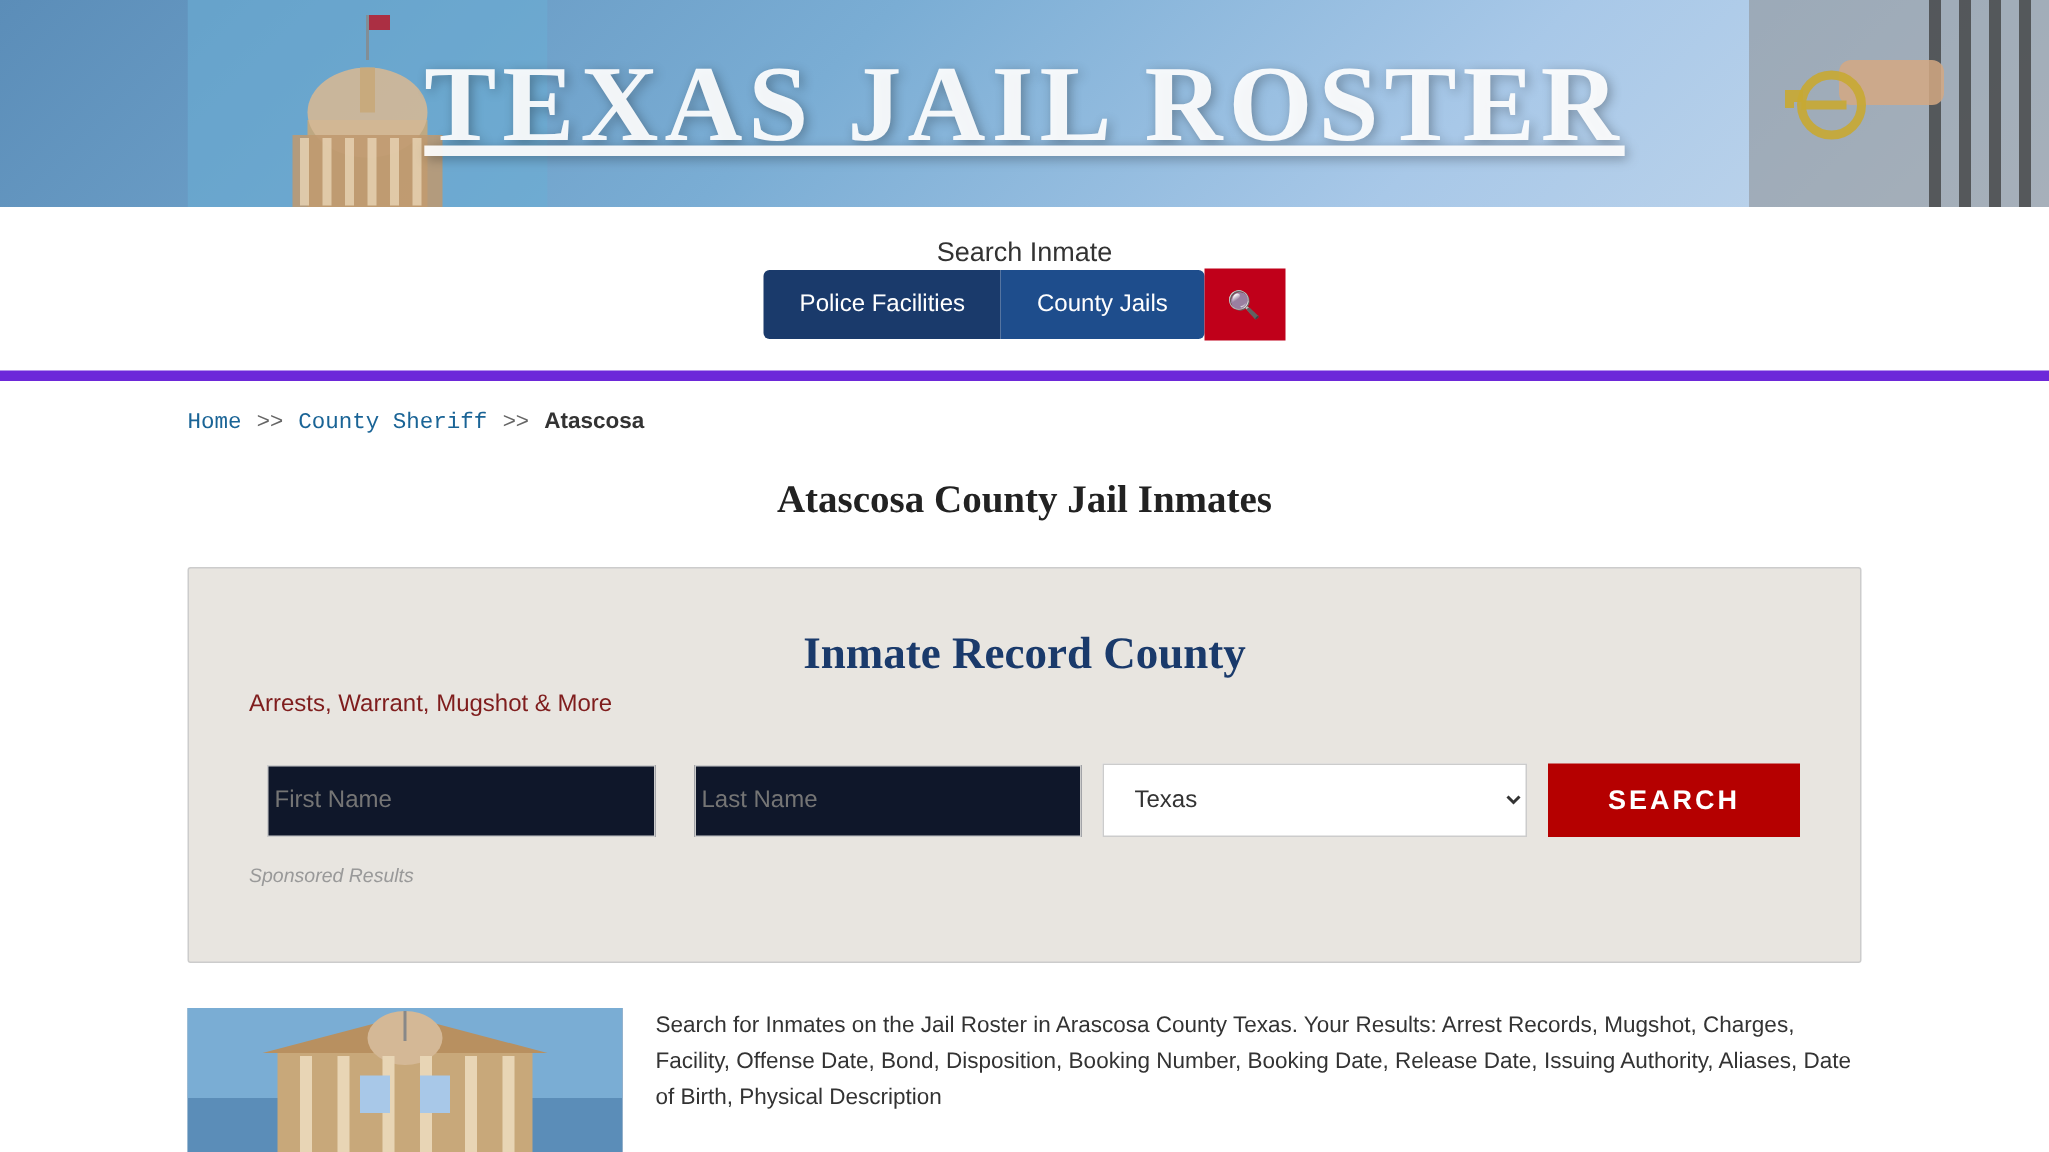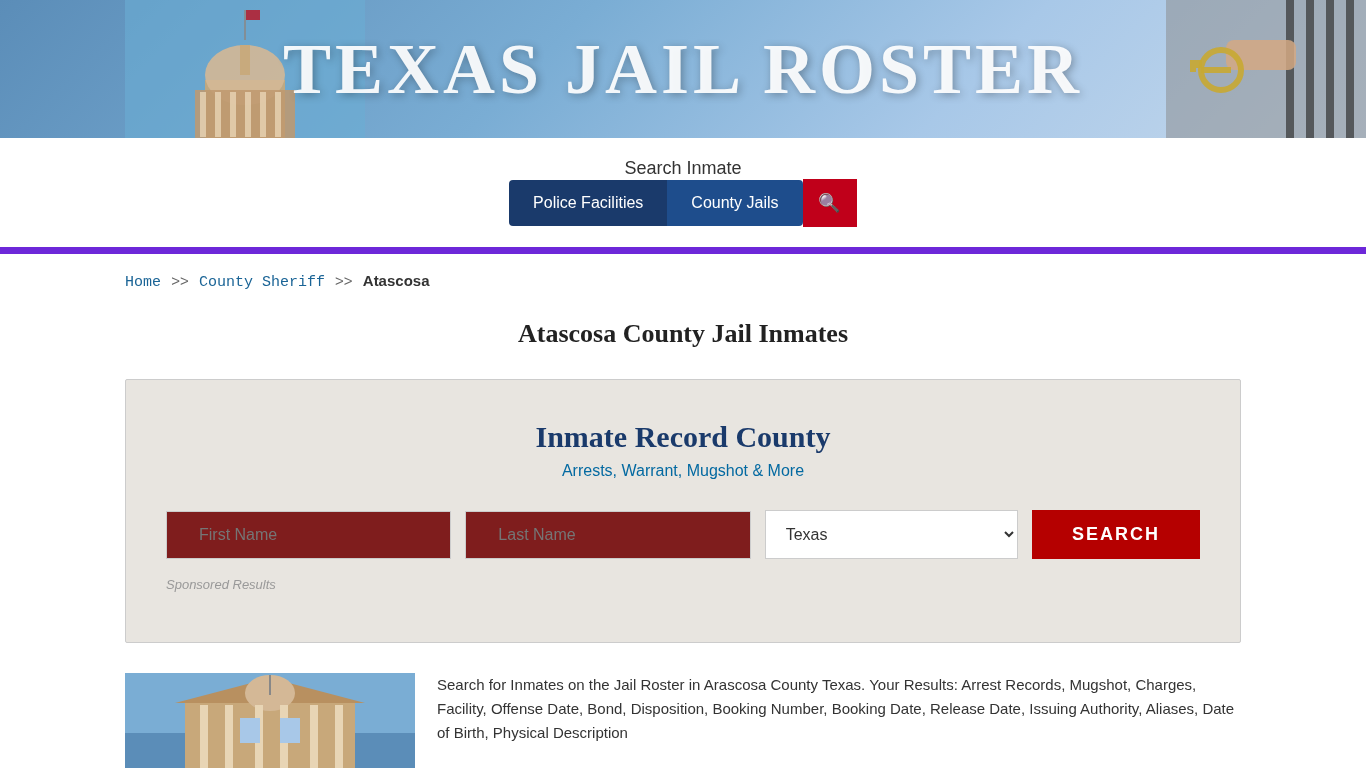--- a/index.html
+++ b/index.html
@@ -18,20 +18,21 @@
     }
     .header-banner .banner-title {
       font-family: Georgia, 'Times New Roman', serif;
       font-size: 72px;
       color: rgba(255,255,255,0.92);
       letter-spacing: 4px;
       text-transform: uppercase;
       font-weight: bold;
       text-shadow: 2px 2px 8px rgba(0,0,0,0.3);
       z-index: 2;
+      text-decoration: underline;
     }
 
     
     .capitol-shape {
       position: absolute;
       left: 125px;
       top: 0;
       width: 240px;
       height: 138px;
     }
@@ -128,38 +129,38 @@
     }
     .record-check-title {
       text-align: center;
       font-size: 30px;
       font-weight: bold;
       color: #1a3a6b;
       margin-bottom: 8px;
       font-family: Georgia, serif;
     }
     .record-check-subtitle {
-      text-align: center;
-      font-size: 16px;
-      color: #0369a1;
+      font-size: 16px;
+      color: #7f1d1d;
       margin-bottom: 30px;
     }
     .record-check-form {
       display: flex;
       gap: 14px;
       align-items: center;
     }
     .record-check-form input {
       flex: 1;
-      padding: 14px 32px;
+      padding: 14px 4px;
       font-size: 16px;
       border: 1px solid #ccc;
-      background: #7f1d1d;
+      background: #0f172a;
       color: #999;
       outline: none;
+      margin-left: 12px;
     }
     .record-check-form select {
       flex: 1;
       padding: 14px 16px;
       font-size: 16px;
       border: 1px solid #ccc;
       background: #fff;
       color: #333;
       outline: none;
       cursor: pointer;

